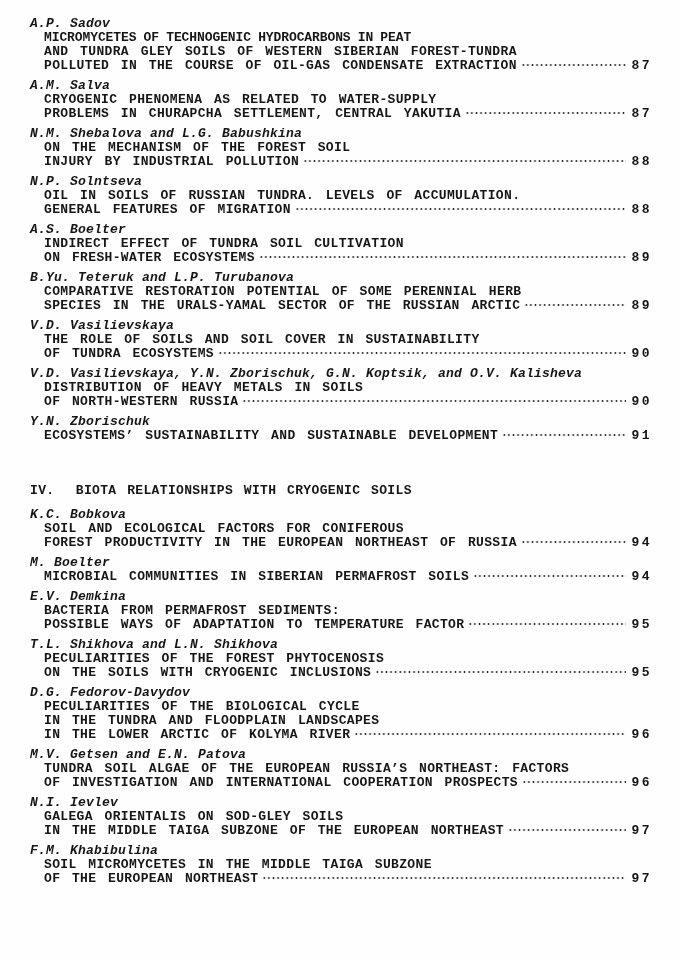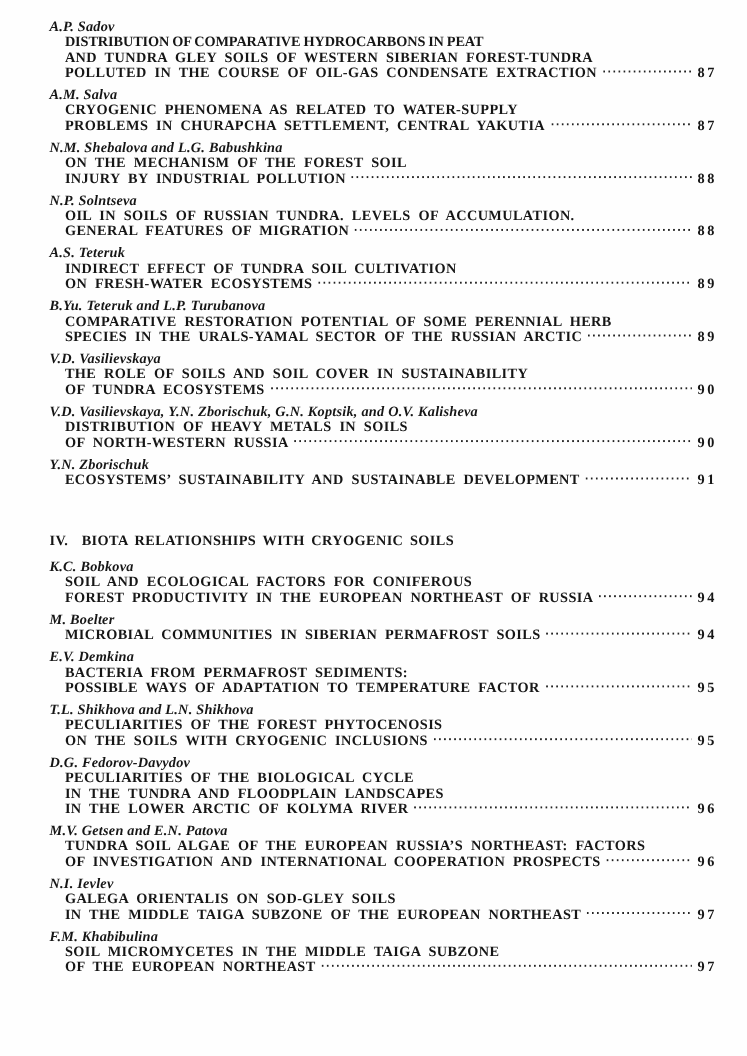--- a/index.html
+++ b/index.html
@@ -11,22 +11,23 @@
     width: 679px;
     height: 960px;
     overflow: hidden;
     font-family: "Liberation Serif", "DejaVu Serif", serif;
     color: #161616;
   }
   .page {
     box-sizing: border-box;
     width: 679px;
     height: 960px;
-    padding: 17px 27px 0 45px;
+    padding: 17px 27px 0 30px;
     background: #fefefe;
+    font-family: Liberation Mono, monospace;
   }
   .entry {
     margin-bottom: 6px;
   }
   .authors {
     font-style: italic;
     font-weight: bold;
     font-size: 13px;
     line-height: 14px;
     letter-spacing: 0.2px;
@@ -76,21 +77,21 @@
     white-space: nowrap;
   }
 </style>
 </head>
 <body>
 
 <div class="page">
   <div id="blocks">
       <div class="entry">
         <div class="authors">A.P. Sadov</div>
-        <div class="title-line tight">DISTRIBUTION OF COMPARATIVE HYDROCARBONS IN PEAT</div>
+        <div class="title-line tight">MICROMYCETES OF TECHNOGENIC HYDROCARBONS IN PEAT</div>
         <div class="title-line">AND TUNDRA GLEY SOILS OF WESTERN SIBERIAN FOREST-TUNDRA</div>
         <div class="title-line last">
           <span>POLLUTED IN THE COURSE OF OIL-GAS CONDENSATE EXTRACTION</span>
           <span class="leader"></span>
           <span class="pageno">87</span>
         </div>
       </div>
       <div class="entry">
         <div class="authors">A.M. Salva</div>
         <div class="title-line">CRYOGENIC PHENOMENA AS RELATED TO WATER-SUPPLY</div>
@@ -112,21 +113,21 @@
       <div class="entry">
         <div class="authors">N.P. Solntseva</div>
         <div class="title-line">OIL IN SOILS OF RUSSIAN TUNDRA. LEVELS OF ACCUMULATION.</div>
         <div class="title-line last">
           <span>GENERAL FEATURES OF MIGRATION</span>
           <span class="leader"></span>
           <span class="pageno">88</span>
         </div>
       </div>
       <div class="entry">
-        <div class="authors">A.S. Teteruk</div>
+        <div class="authors">A.S. Boelter</div>
         <div class="title-line">INDIRECT EFFECT OF TUNDRA SOIL CULTIVATION</div>
         <div class="title-line last">
           <span>ON FRESH-WATER ECOSYSTEMS</span>
           <span class="leader"></span>
           <span class="pageno">89</span>
         </div>
       </div>
       <div class="entry">
         <div class="authors">B.Yu. Teteruk and L.P. Turubanova</div>
         <div class="title-line">COMPARATIVE RESTORATION POTENTIAL OF SOME PERENNIAL HERB</div>

